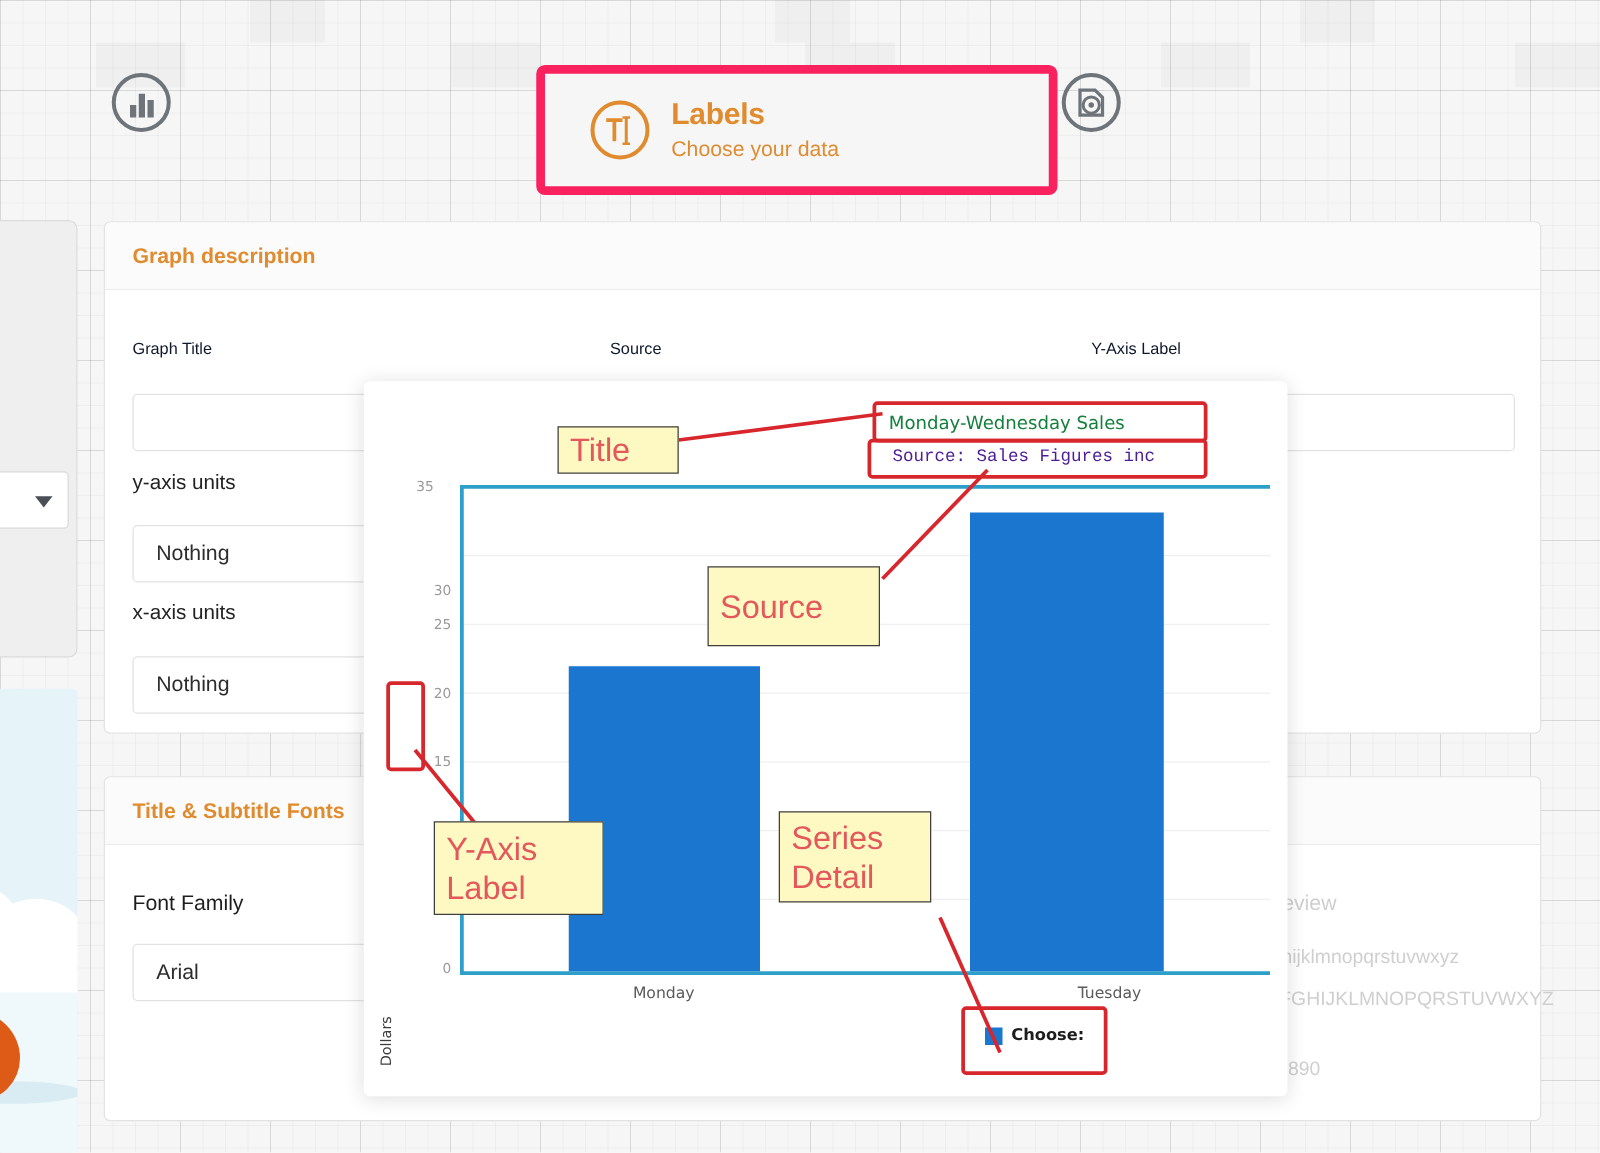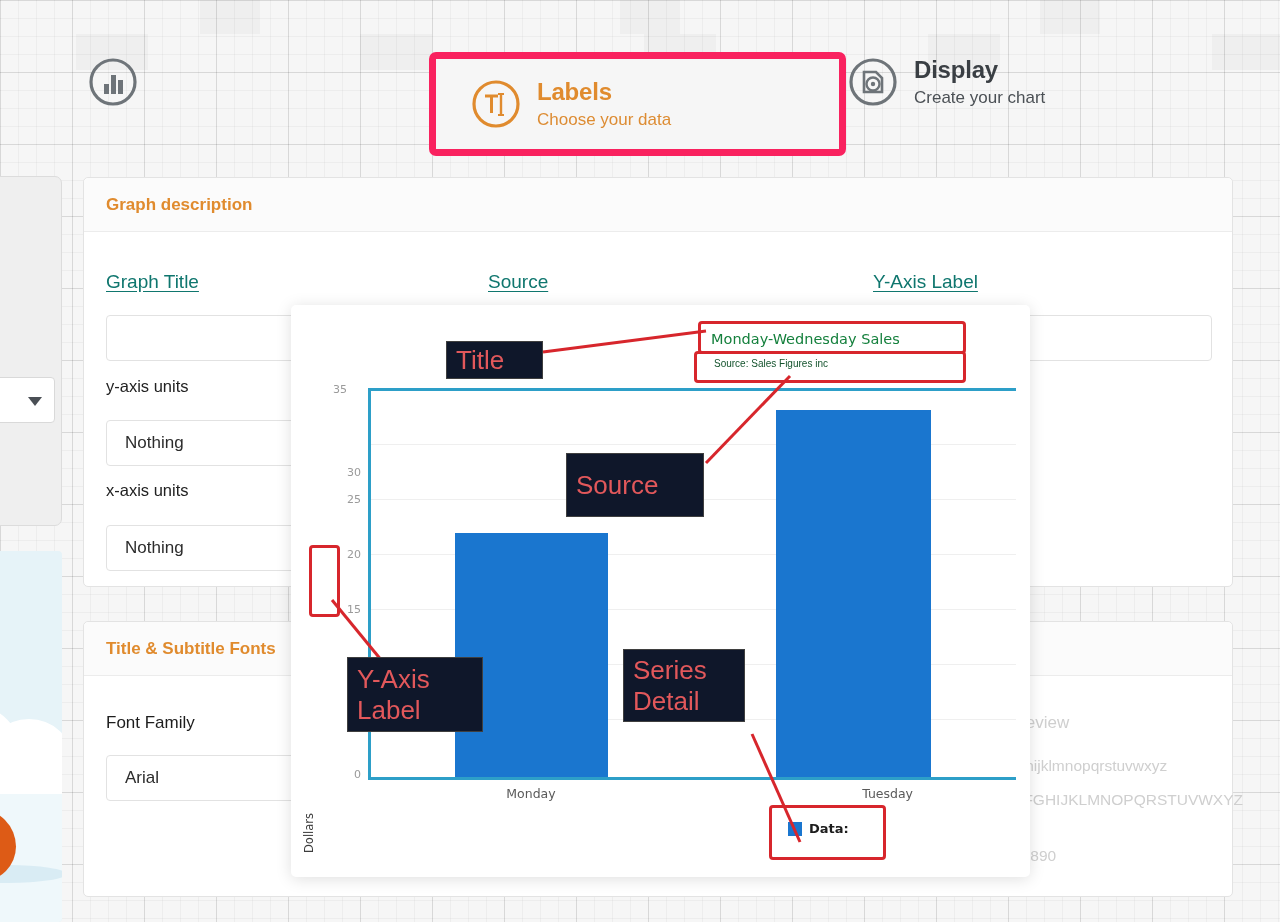--- a/index.html
+++ b/index.html
@@ -92,22 +92,22 @@
     border-bottom:1px solid #ececec;
     border-radius:5px 5px 0 0;
     display:flex; align-items:center; padding-left:22px;
   }
   .cardhead .title { font-size:17px; font-weight:bold; color:#e08b2e; }
 
   #card-desc { left:83px; top:177px; width:1150px; height:410px; }
   #card-fonts{ left:83px; top:621px; width:1150px; height:276px; }
 
   .colhdr {
-    position:absolute; font-size:19px; color:#0f766e;
-    text-decoration:underline; text-underline-offset:3px;
+    position:absolute; font-size:13px; color:#0f172a;
+    text-underline-offset:3px;
   }
   .field {
     position:absolute; background:#fff;
     border:1px solid #e2e2e2; border-radius:4px;
     display:flex; align-items:center; padding-left:18px;
     font-size:17px; color:#2c2c2c;
   }
   .sublabel { position:absolute; font-size:16.5px; color:#222; }
 
   .fontlabel { position:absolute; font-size:17px; color:#1d1d1d; }
@@ -123,34 +123,34 @@
   #chartarea { position:absolute; left:0; top:0; width:739px; height:572px; }
 
   .ytick { position:absolute; width:40px; text-align:right; font-size:11px; color:#9a9a9a; font-family:"DejaVu Sans", sans-serif;}
   .gridline { position:absolute; left:77px; width:648px; height:1px; background:#efefef; }
   .axisV { position:absolute; left:77px; top:85px; width:3px; height:389px; background:#2d9fc8; }
   .axisH { position:absolute; left:77px; top:472px; width:648px; height:3px; background:#2d9fc8; }
   .axisTop { position:absolute; left:77px; top:83px; width:648px; height:3px; background:#2d9fc8; }
   .bar { position:absolute; background:#1a76cf; }
   .xlabel { position:absolute; font-size:12.5px; color:#5a5a5a; text-align:center; font-family:"DejaVu Sans", sans-serif;}
   .ctitle { position:absolute; font-size:14.5px; color:#15803d; white-space:nowrap; font-family:"DejaVu Sans", sans-serif;}
-  .csource{ position:absolute; font-size:10px; color:#14532d; white-space:nowrap; font-family:Liberation Sans, sans-serif;}
+  .csource{ position:absolute; font-size:14px; color:#4c1d95; white-space:nowrap; font-family:Liberation Mono, monospace;}
   #ylabel {
     position:absolute; left:11px; top:548px; width:70px;
     transform:rotate(-90deg); transform-origin:0 0;
     font-size:11.5px; color:#3d3d3d; font-family:"DejaVu Sans", sans-serif;
   }
   #legend { position:absolute; left:497px; top:516px; display:flex; align-items:center; gap:7px; }
   #legend .swatch { width:14px; height:14px; background:#1a76cf; }
   #legend .ltxt { font-size:13px; font-weight:bold; color:#1d1d1d; font-family:"DejaVu Sans", sans-serif;}
 
   
   #annot { position:absolute; left:0; top:0; width:1280px; height:922px; pointer-events:none; }
   .abox {
-    position:absolute; background:#0f172a; border:1.5px solid #3f3f3f;
+    position:absolute; background:#fef9c3; border:1.5px solid #3f3f3f;
     color:#e2585b; font-size:26px; line-height:31px;
     display:flex; align-items:center; justify-content:flex-start;
     padding-left:9px;
   }
   .rbox {
     position:absolute; border:3px solid #d7262c; border-radius:4px;
     background:transparent;
   }
 </style>
 </head>
@@ -188,24 +188,20 @@
 
   <div class="navstep s3">
     <div class="stepicon">
       <svg width="50" height="50" viewBox="0 0 50 50">
         <circle cx="25" cy="25" r="22" fill="none" stroke="#6e7479" stroke-width="3.2"></circle>
         <path d="M16 15 h12 l6 6 v14 h-18 z" fill="none" stroke="#6e7479" stroke-width="2.6"></path>
         <circle cx="25" cy="27" r="6.5" fill="none" stroke="#6e7479" stroke-width="2.4"></circle>
         <circle cx="25" cy="27" r="2.2" fill="#6e7479"></circle>
       </svg>
     </div>
-    <div class="steptext">
-      <div class="steptitle">Display</div>
-      <div class="stepsub">Create your chart</div>
-    </div>
   </div>
 </div>
 
 <div id="labels-highlight"></div>
 
 <div class="navstep s2" style="position:absolute;left:453px;top:57px;margin:0;width:380px;">
   <div class="stepicon">
     <svg width="50" height="50" viewBox="0 0 50 50">
       <circle cx="25" cy="25" r="22" fill="none" stroke="#e08b2e" stroke-width="3.2"></circle>
       <path d="M14 17 h13 M20.5 17 v17" stroke="#e08b2e" stroke-width="3" fill="none"></path>
@@ -310,21 +306,21 @@
     <div class="bar" style="left:164px; top:228px; width:153px; height:244px;"></div>
     <div class="bar" style="left:485px; top:105px; width:155px; height:367px;"></div>
 
     <div class="xlabel" style="left:180px; top:481px; width:120px;">Monday</div>
     <div class="xlabel" style="left:502px; top:481px; width:120px;text-align:right;">Tuesday</div>
 
     <div id="ylabel">Dollars</div>
 
     <div id="legend">
       <span class="swatch"></span>
-      <span class="ltxt">Data:</span>
+      <span class="ltxt">Choose:</span>
     </div>
   </div>
 </div>
 
 <div id="annot">
   <svg width="1280" height="922" style="position:absolute;left:0;top:0;">
 
     <path d="M543 352 L706 331" stroke="#d7262c" stroke-width="3" fill="none"></path>
 
     <path d="M706 463 L790 376" stroke="#d7262c" stroke-width="3" fill="none"></path>

